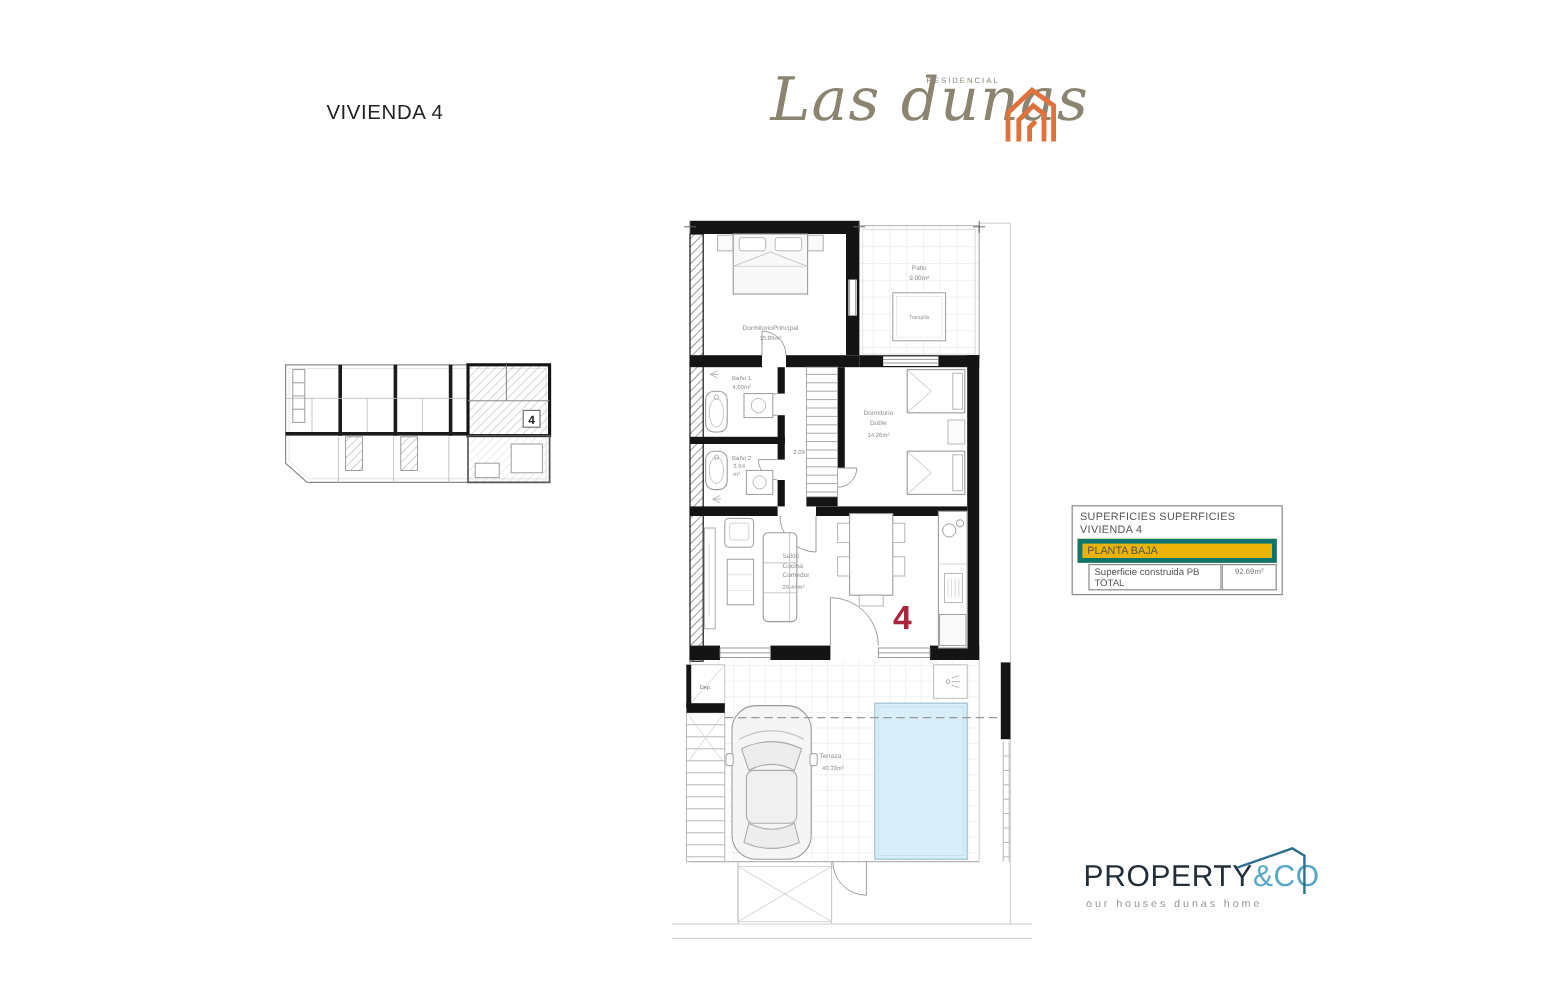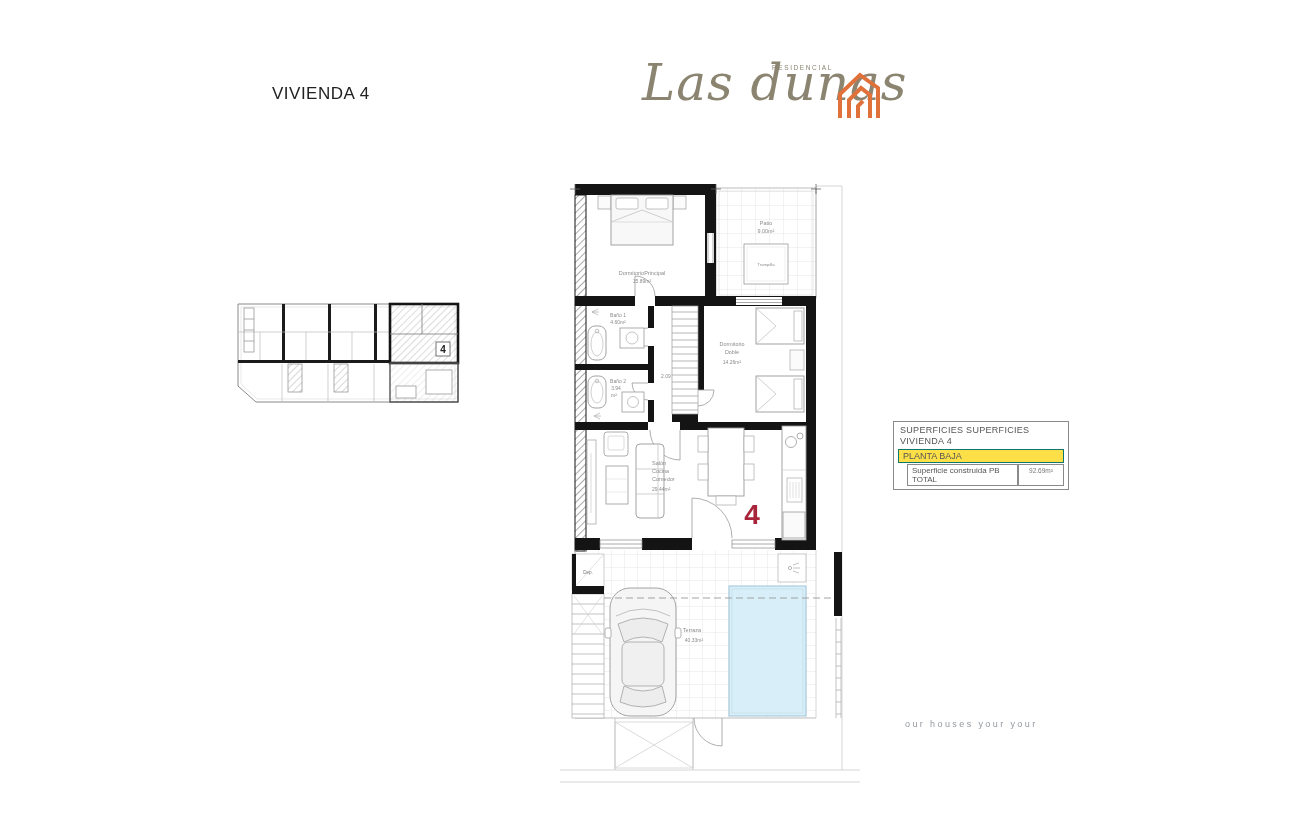--- a/index.html
+++ b/index.html
@@ -19,21 +19,21 @@
   }
   .brand-sub{
     position:absolute;left:130px;top:12px;font-size:6.5px;letter-spacing:1.6px;
     color:#8b8471;
   }
   .brand-icon{position:absolute;left:192px;top:16px;}
   
   .sum-table{position:absolute;left:893px;top:421px;width:176px;color:#555;}
   .sum-outer{border:1px solid #8a8a8a;padding:2px 4px 3px 4px;background:#fff;}
   .sum-title{font-size:9px;line-height:10.5px;letter-spacing:.3px;padding:1px 2px 2px 2px;}
-  .sum-row1{border:1px solid #0f766e;font-size:9px;padding:1px 4px;margin-top:1px;background:#fde047;}
+  .sum-row1{border:4px solid #0f766e;font-size:9px;padding:1px 4px;margin-top:1px;background:#eab308;}
   .sum-row2{display:flex;margin-top:1px;margin-left:9px;justify-content:space-between;}
   .sum-row2-label{border:1px solid #8a8a8a;font-size:8px;padding:1px 4px;flex:1;background:#fff;}
   .sum-row2-value{border:1px solid #8a8a8a;font-size:6.5px;width:42px;text-align:center;padding:2px 1px 1px 1px;background:#fff;color:#777;}
   
   .footer-brand{position:absolute;left:903px;top:716px;width:200px;}
   .fb-name{position:relative;font-size:25px;letter-spacing:.5px;font-weight:500;white-space:nowrap;}
   .fb-primary{color:#222e3a;}
   .fb-secondary{color:#58a7c8;}
   .fb-roof{position:absolute;left:126px;top:-13px;}
   .fb-tagline{font-size:9px;letter-spacing:2.4px;color:#94999e;margin-top:3px;margin-left:2px;}
@@ -332,14 +332,20 @@
     </div>
     <div class="sum-row1">PLANTA BAJA</div>
     <div class="sum-row2">
       <span class="sum-row2-label">Superficie construida PB TOTAL</span>
       <span class="sum-row2-value">92.69m²</span>
     </div>
   </div>
 </div>
 
 <div class="footer-brand">
-  <div class="fb-tagline">our houses your your</div>
+  <div class="fb-name">
+    <span class="fb-primary">PROPERTY</span><span class="fb-secondary">&amp;CO</span>
+    <svg class="fb-roof" width="74" height="44" viewBox="0 0 74 44">
+      <polyline points="2,20 48,4 58,10 58,42" fill="none" stroke="#2e6f8e" stroke-width="2"></polyline>
+    </svg>
+  </div>
+  <div class="fb-tagline">our houses dunas home</div>
 </div>
 
 </body></html>

